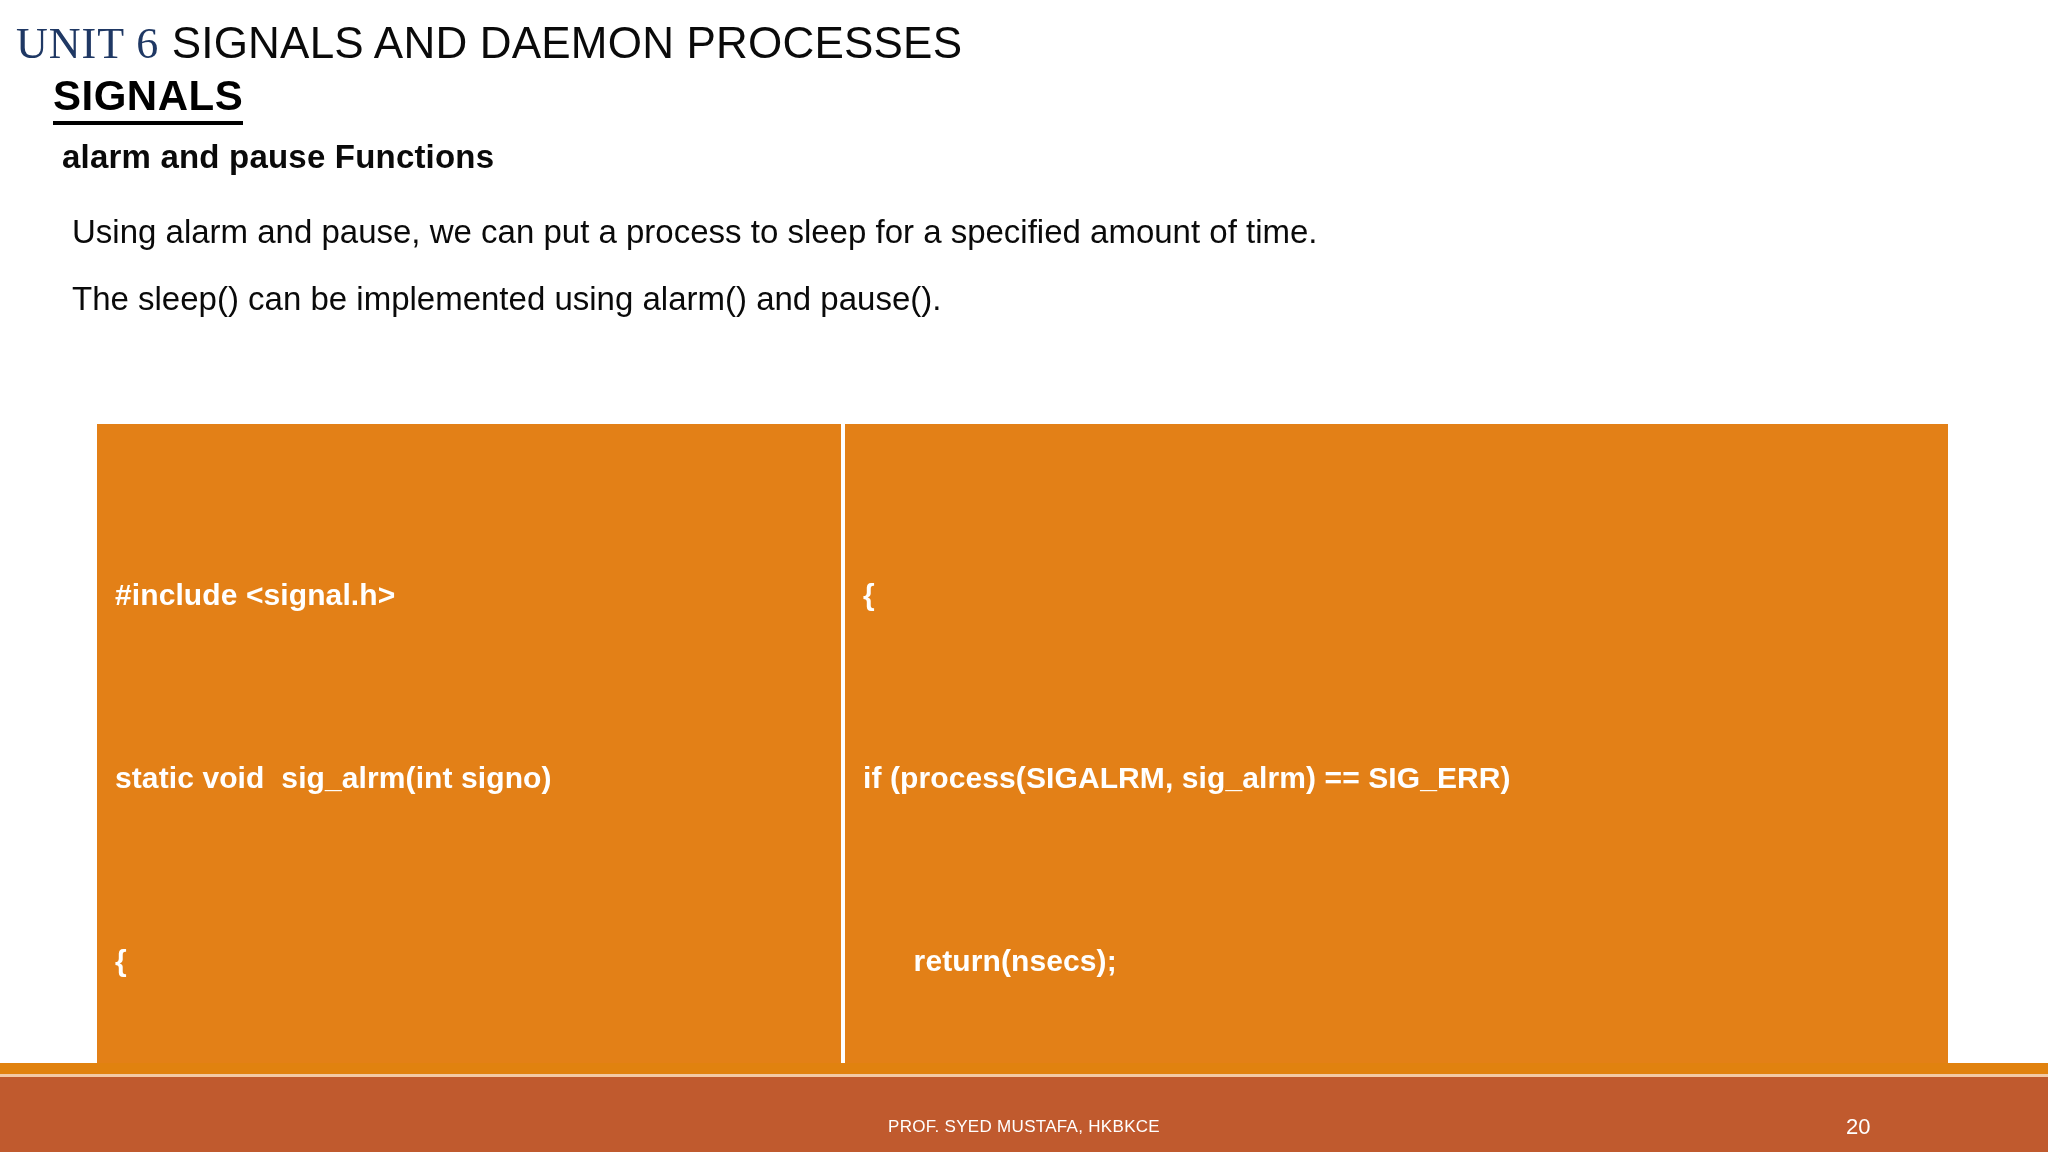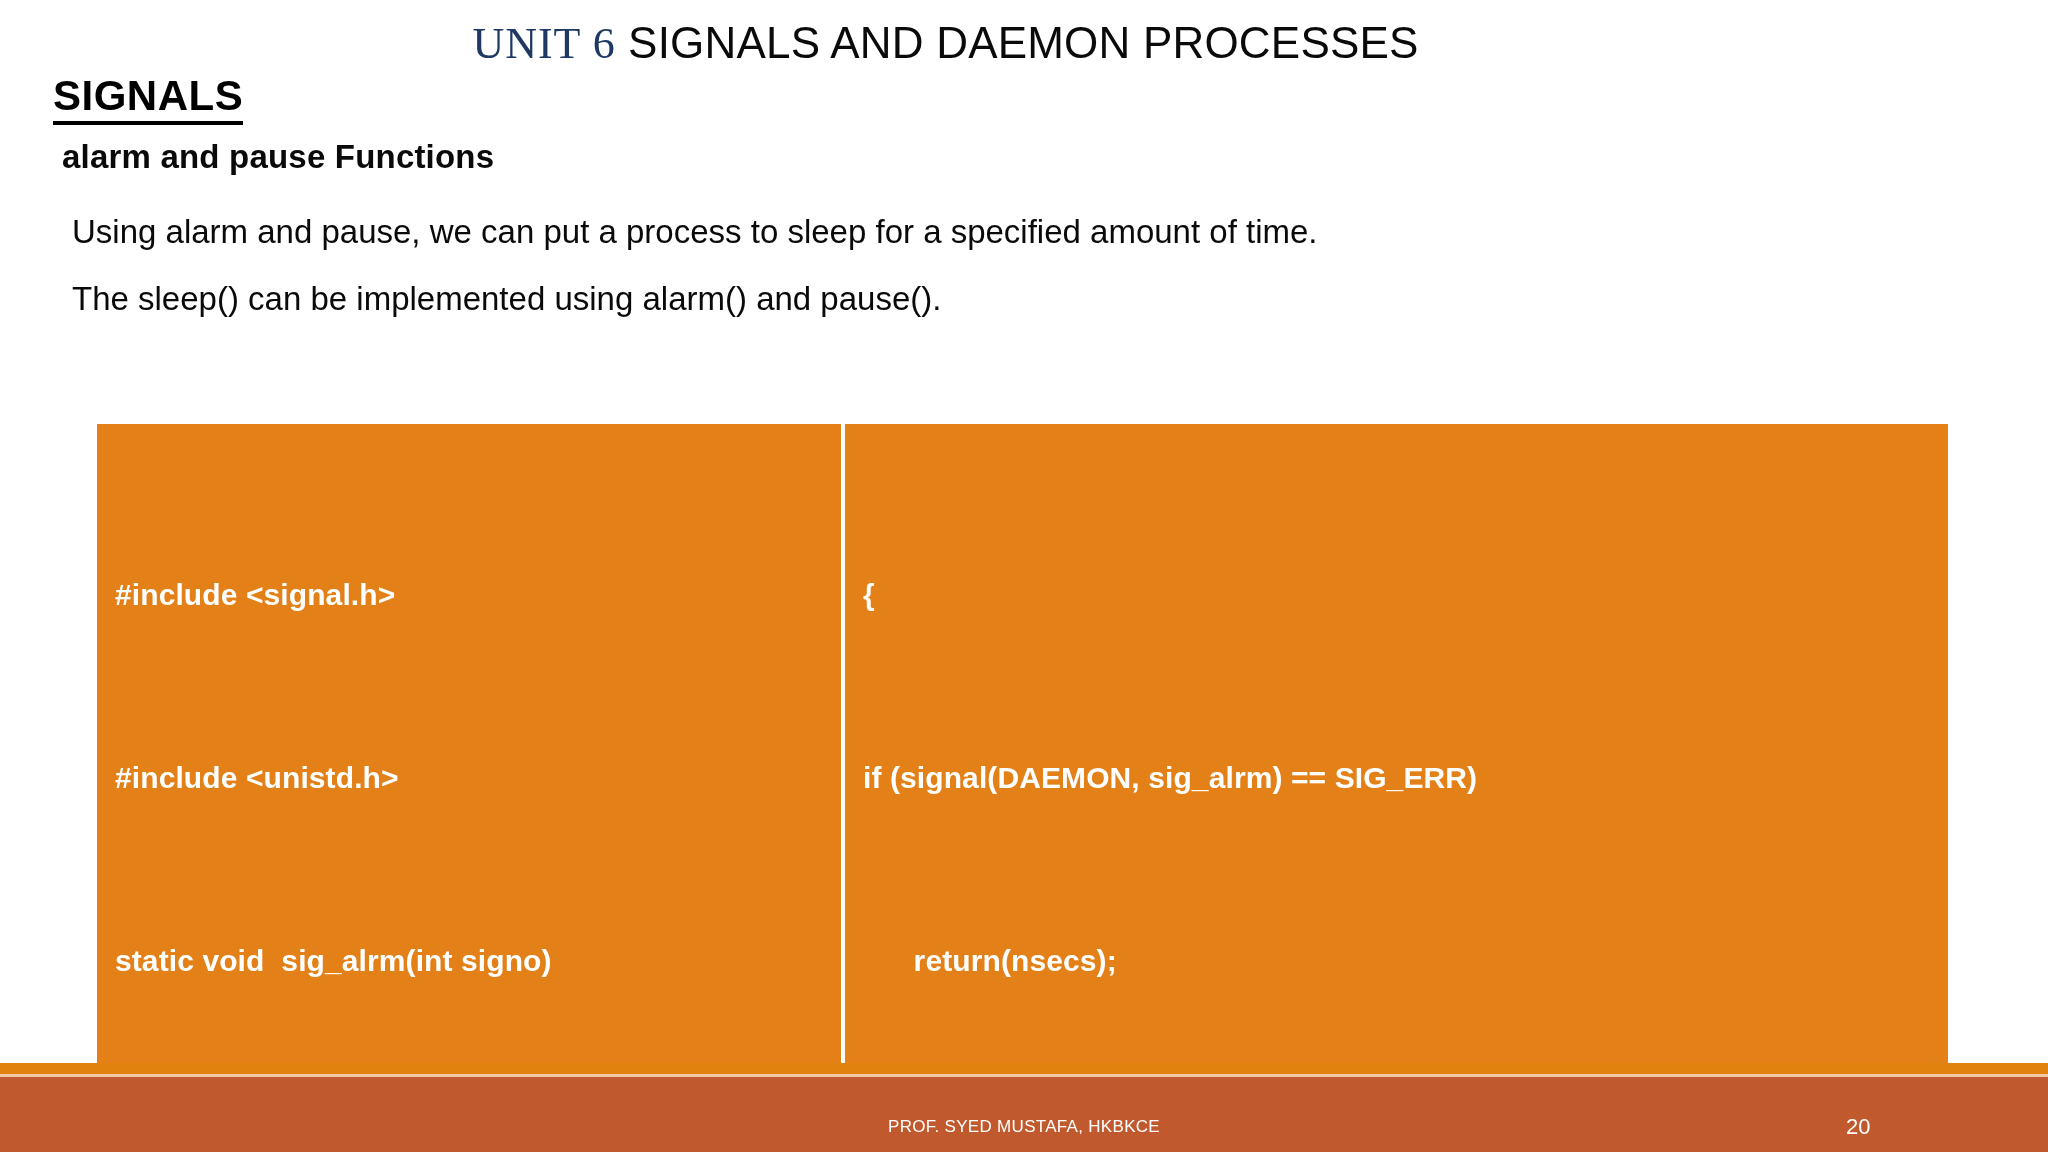--- a/index.html
+++ b/index.html
@@ -13,23 +13,22 @@
     position: relative;
     overflow: hidden;
     font-family: "Liberation Sans", sans-serif;
     -webkit-font-smoothing: antialiased;
   }
 
   
   #slide-title {
     position: absolute;
     top: 16px;
-    left: 0;
+    left: 16px;
     width: 1891px;
-    text-align: center;
     font-size: 44px;
     line-height: 54px;
     letter-spacing: 0.2px;
     color: #000000;
     white-space: nowrap;
   }
   #slide-title .unit {
     font-family: "Liberation Serif", serif;
     color: #1F3864;
     letter-spacing: 1px;
@@ -165,30 +164,29 @@
 <div id="sub-heading">alarm and pause Functions</div>
 
 <div id="body-paragraph">
   <span>Using alarm and pause, we can put a process to sleep for a specified amount of time.</span>
   <span class="line2">The sleep() can be implemented using alarm() and pause().</span>
 </div>
 
 <div id="code-table">
   <div class="code-col" id="code-col-left">
     <span class="code-line">#include &lt;signal.h&gt;</span>
-    <span class="code-line">#include &lt;unistd.h&gt;</span>
     <span class="code-line">static void  sig_alrm(int signo)</span>
     <span class="code-line">{</span>
     
     
     
   </div>
   <div class="code-col" id="code-col-right">
     <span class="code-line">{</span>
-    <span class="code-line">if (signal(DAEMON, sig_alrm) == SIG_ERR)</span>
+    <span class="code-line">if (process(SIGALRM, sig_alrm) == SIG_ERR)</span>
     <span class="code-line">      return(nsecs);</span>
     
     
     
     
     
   </div>
 </div>
 
 <div id="footer-strip"></div>

